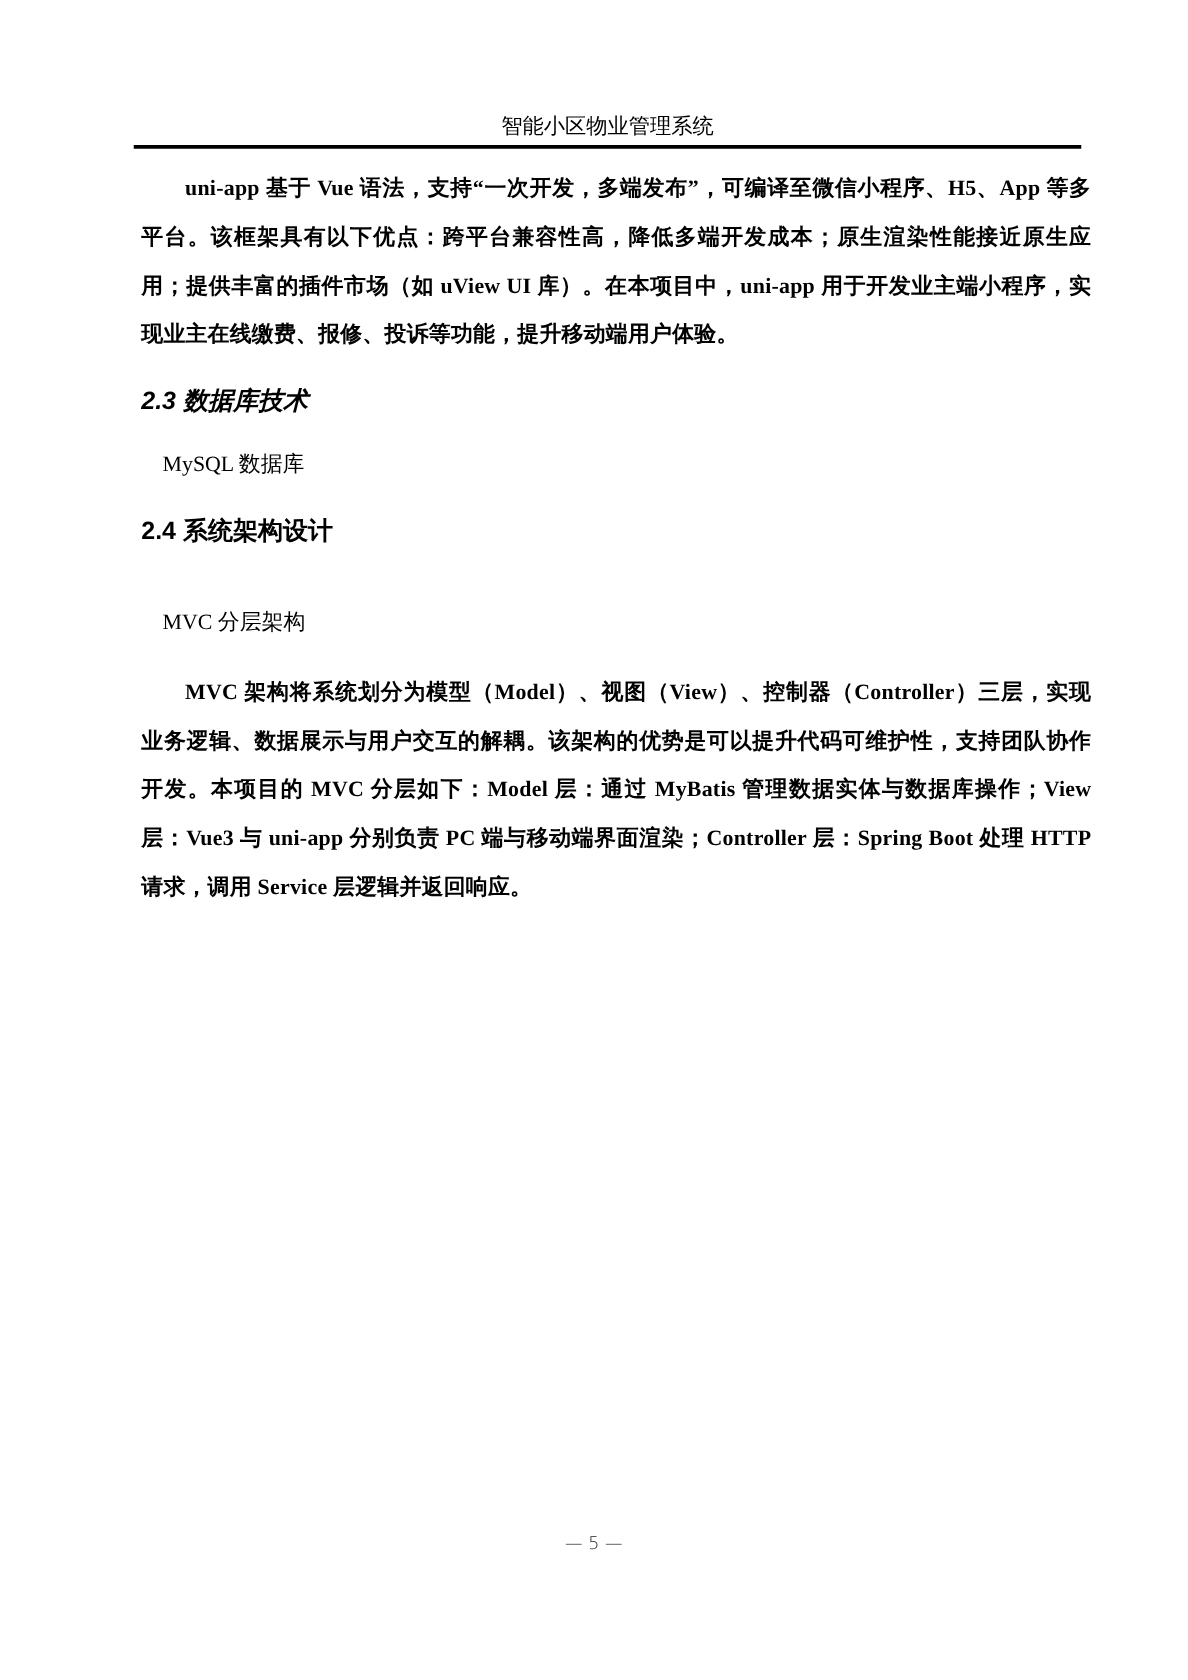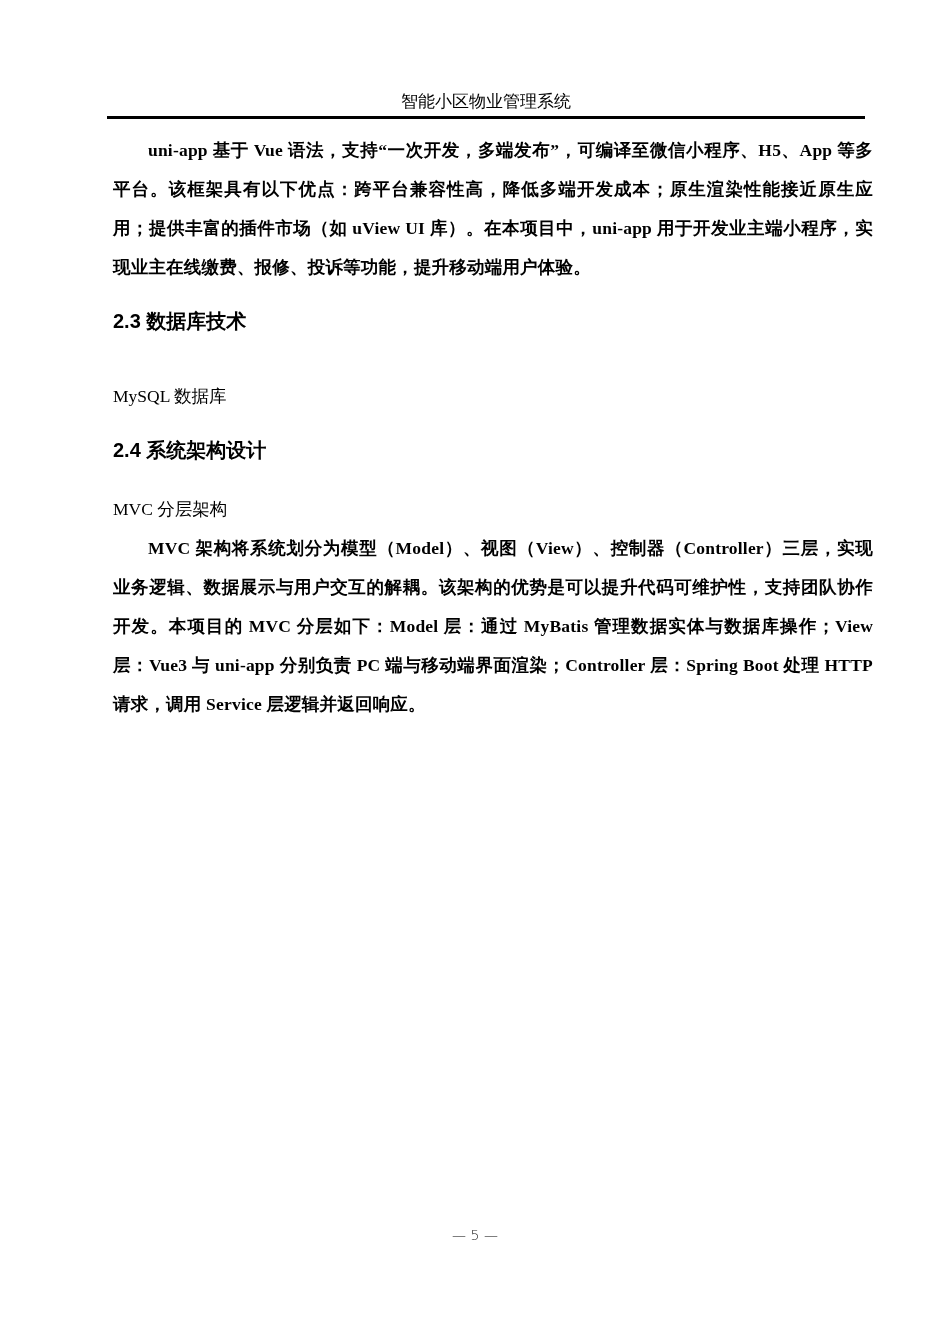--- a/index.html
+++ b/index.html
@@ -45,31 +45,31 @@
     line-height: 39px;
     margin: 0;
     text-align: justify;
     text-indent: 2em;
     letter-spacing: 0.2px;
     font-weight: bold;
   }
   .subhead {
     font-size: 17.5px;
     line-height: 39px;
-    margin: 0;
+    margin: 17px;
   }
   .section-title {
     font-family: "Liberation Sans", "DejaVu Sans", sans-serif;
     font-weight: bold;
     font-size: 20px;
     line-height: 28px;
     margin: 0;
   }
-  .sec-23 { margin-top: 20px; margin-bottom: 42px; }
-  .sec-24 { margin-top: 20px; margin-bottom: 26px; }
+  .sec-23 { margin-top: 20px; margin-bottom: 8px; font-style: italic; }
+  .sec-24 { margin-top: 20px; margin-bottom: 39px; }
   .page-footer {
     position: absolute;
     top: 1226px;
     left: 0;
     width: 950px;
     text-align: center;
     font-size: 14px;
     line-height: 18px;
     font-family: "DejaVu Sans", "Liberation Sans", sans-serif;
     font-weight: 300;

